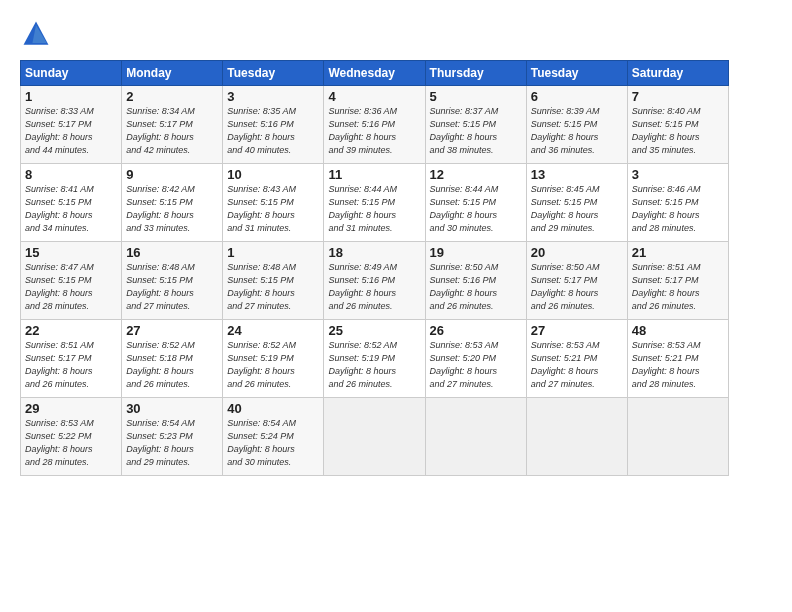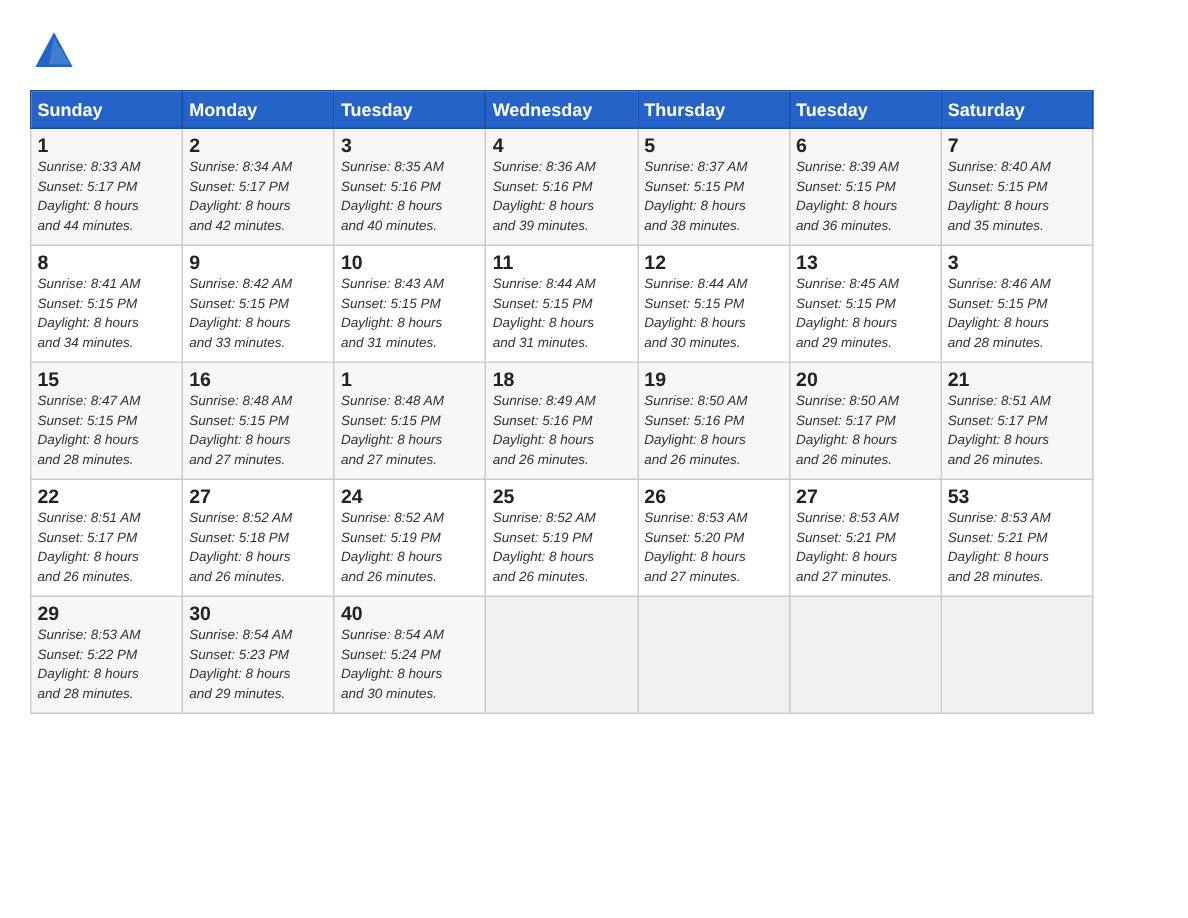--- a/index.html
+++ b/index.html
@@ -246,21 +246,21 @@
           </td>
           <td>
             <span class="day-num">26</span>
             <div class="cell-text">Sunrise: 8:53 AM<br>Sunset: 5:20 PM<br>Daylight: 8 hours<br>and 27 minutes.</div>
           </td>
           <td>
             <span class="day-num">27</span>
             <div class="cell-text">Sunrise: 8:53 AM<br>Sunset: 5:21 PM<br>Daylight: 8 hours<br>and 27 minutes.</div>
           </td>
           <td>
-            <span class="day-num">53</span>
+            <span class="day-num">48</span>
             <div class="cell-text">Sunrise: 8:53 AM<br>Sunset: 5:21 PM<br>Daylight: 8 hours<br>and 28 minutes.</div>
           </td>
         </tr>
         <tr>
           <td>
             <span class="day-num">29</span>
             <div class="cell-text">Sunrise: 8:53 AM<br>Sunset: 5:22 PM<br>Daylight: 8 hours<br>and 28 minutes.</div>
           </td>
           <td>
             <span class="day-num">30</span>

